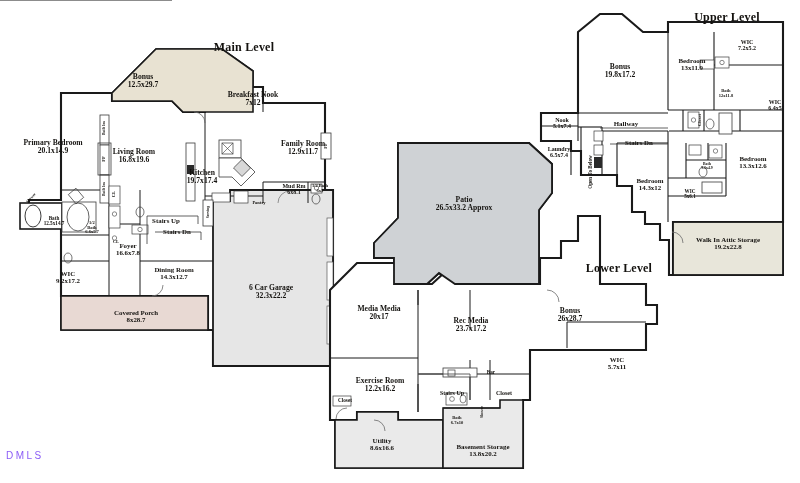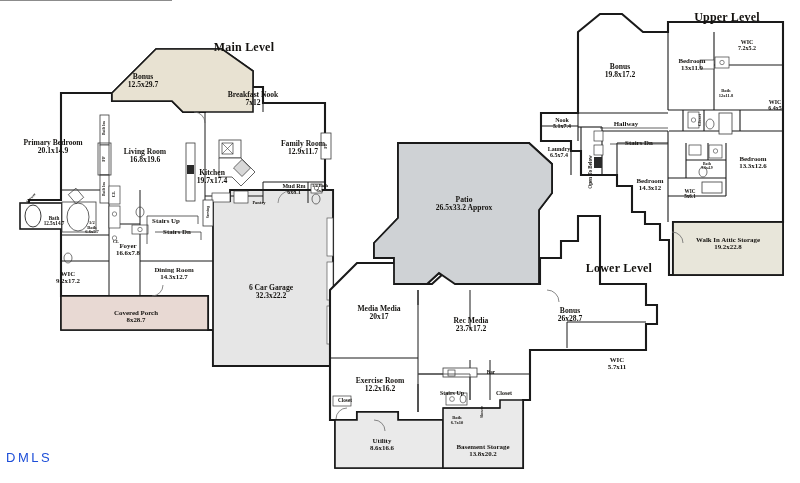--- a/index.html
+++ b/index.html
@@ -16,23 +16,23 @@
   .lbl .n{display:block;}
   .lbl .d{display:block;}
   .s10{font-size:7.6px;}
   .s9 {font-size:6.9px;}
   .s8 {font-size:6.0px;}
   .s7 {font-size:5.2px;}
   .s6 {font-size:4.5px;}
   .s5 {font-size:3.8px;}
   .lvl{font-size:12px;font-weight:700;letter-spacing:.2px;}
   .rot90{transform:translate(-50%,-50%) rotate(-90deg);}
-  .watermark{position:absolute;left:6px;top:450px;font-size:13px;
+  .watermark{position:absolute;left:6px;top:450px;font-size:10px;
              font-family:"Liberation Sans","DejaVu Sans",sans-serif;
-             font-weight:400;color:#1d4ed8;letter-spacing:2.5px;}
+             font-weight:400;color:#8b5cf6;letter-spacing:2.5px;}
 </style>
 </head>
 <body>
 
 <div id="plan">
 
   <svg id="canvas" viewBox="0 0 800 483">
 
     <polygon points="112,93 156,49 222,49 253,71 253,112 183,112 172,101 112,101" fill="#e8e2d2" stroke="#1a1a1a" stroke-width="1.6"></polygon>
 
@@ -260,25 +260,25 @@
     <span class="d">12.5x29.7</span>
   </div>
   <div class="lbl s10" style="left:253px;top:99px">
     <span class="n">Breakfast Nook</span>
     <span class="d">7x12</span>
   </div>
   <div class="lbl s10" style="left:53px;top:147px">
     <span class="n">Primary Bedroom</span>
     <span class="d">20.1x14.9</span>
   </div>
-  <div class="lbl s10" style="left:145px;top:156px">
+  <div class="lbl s10" style="left:134px;top:156px">
     <span class="n">Living Room</span>
     <span class="d">16.8x19.6</span>
   </div>
-  <div class="lbl s10" style="left:212px;top:177px">
+  <div class="lbl s10" style="left:202px;top:177px">
     <span class="n">Kitchen</span>
     <span class="d">19.7x17.4</span>
   </div>
   <div class="lbl s10" style="left:303px;top:148px">
     <span class="n">Family Room</span>
     <span class="d">12.9x11.7</span>
   </div>
   <div class="lbl s8" style="left:294px;top:189px">
     <span class="n">Mud Rm</span>
     <span class="d">6x8.1</span>

